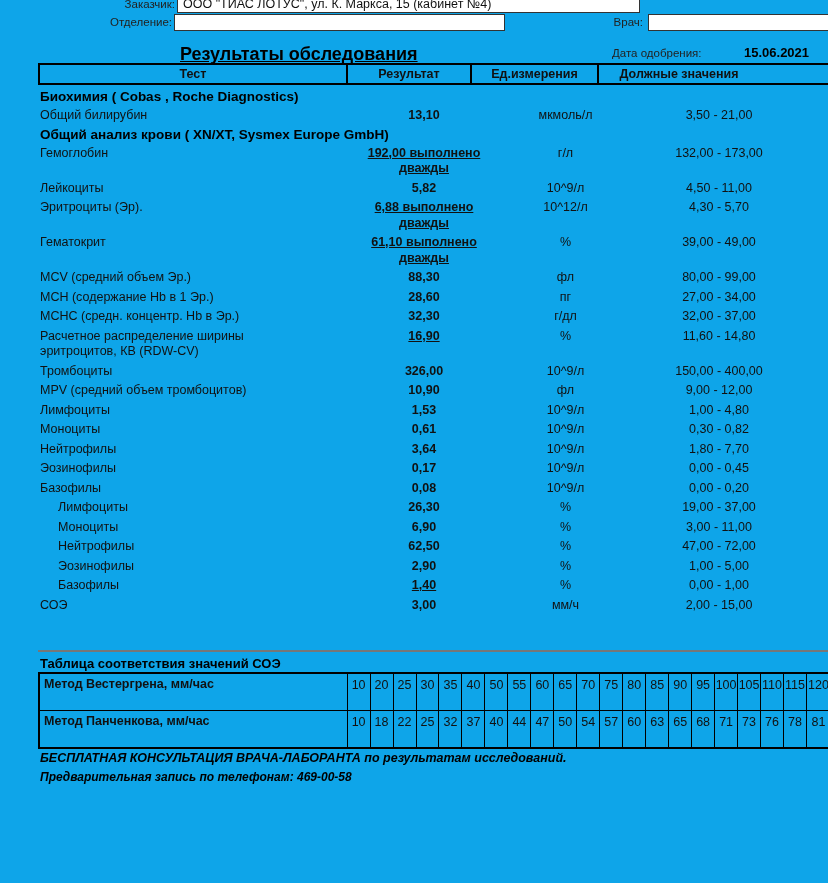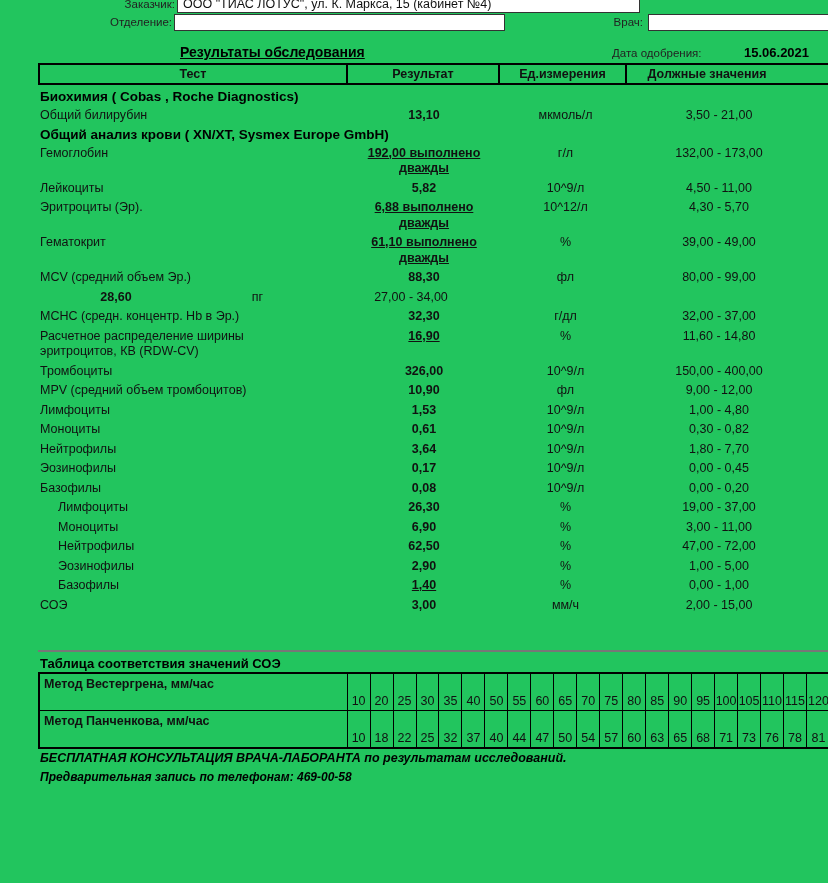--- a/index.html
+++ b/index.html
@@ -1,42 +1,42 @@
 <!DOCTYPE html>
 <html><head>
 <meta charset="utf-8">
 <style>
   html,body{margin:0;padding:0;background:#fff;}
   .page{
-    position:relative; width:828px; height:883px; background:#22c55e;
+    position:relative; width:828px; height:883px; background:#0ea5e9;
     font-family:"Liberation Sans","DejaVu Sans",sans-serif; color:#111;
     overflow:hidden;
   }
   
   .flabel{position:absolute; font-size:11.5px; color:#222; white-space:nowrap;}
   .fbox{position:absolute; border:1px solid #333; background:#fff; box-sizing:border-box;}
   .fbox .fval{position:absolute; left:5px; bottom:1px; font-size:12.5px; white-space:nowrap; color:#111;}
   #customer-label{top:-2px; right:653px;}
   #customer-box{left:177px; top:-13px; width:463px; height:26px;}
   #department-label{top:16px; right:656px;text-align:center;}
   #department-box{left:174px; top:14px; width:331px; height:17px;}
   #doctor-label{top:16px; right:185px;}
   #doctor-box{left:648px; top:14px; width:182px; height:17px;}
   
-  .doc-title{position:absolute; left:180px; top:44px; font-size:14px; font-weight:bold;
+  .doc-title{position:absolute; left:180px; top:44px; font-size:18px; font-weight:bold;
              text-decoration:underline; color:#000;}
   .approve-label{position:absolute; left:612px; top:47px; font-size:11.5px; color:#222;}
   .approve-date{position:absolute; left:744px; top:45px; font-size:13px; font-weight:bold; color:#000;}
   
   .results{position:absolute; left:38px; top:63px; width:790px;}
   .rt-header{display:flex; border:2px solid #000; border-right:none; height:18px; align-items:center;}
   .rt-header .hc{font-size:12.5px; font-weight:bold; text-align:center; box-sizing:border-box;
                  border-right:2px solid #000; height:100%; display:flex; align-items:center; justify-content:center;}
   .rt-header .hc:last-child{border-right:none;}
-  .hc1{width:308px;} .hc2{width:152px;} .hc3{width:127px;} .hc4{width:199px; padding-right:39px;}
+  .hc1{width:308px;} .hc2{width:124px;} .hc3{width:127px;} .hc4{width:199px; padding-right:39px;}
   .rt-body{margin-top:2px;}
   .r-row{display:flex; align-items:flex-start; padding:2px 0;}
   .c{box-sizing:border-box; font-size:12.5px; line-height:15.5px;}
   .c1{width:308px; padding-left:2px;}
   .c1 .test{display:inline-block; max-width:245px;}
   .c1.indent{padding-left:20px;}
   .c2{width:156px; text-align:center;}
   .c2 .res{font-weight:bold; display:inline-block; max-width:122px;}
   .c2 .res.flag{text-decoration:underline;}
   .c3{width:127px; text-align:center;}
@@ -47,21 +47,21 @@
   .sed-title{position:absolute; left:40px; top:656px; font-size:13px; font-weight:bold; color:#000;}
   .sed-wrap{position:absolute; left:38px; top:672px; width:790px; overflow:hidden;}
   .sed-table{border:2px solid #000; border-right:none; width:792px; box-sizing:border-box;}
   .sed-row{display:flex; height:36px; border-bottom:1.5px solid #000;}
   .sed-row:last-child{border-bottom:none;}
   .sed-label{width:308px; box-sizing:border-box; border-right:1.5px solid #000;
              font-size:12.5px; line-height:14.5px; padding:3px 0 0 4px;font-weight:bold;}
   .sed-label span{display:inline-block; max-width:170px;}
   .sed-cell{width:23px; box-sizing:border-box; border-right:1.5px solid #000;
             display:flex; align-items:flex-start; justify-content:center;
-            font-size:12.5px; padding-top:20px;}
+            font-size:12.5px; padding-top:4px;}
   .sed-cell:last-child{border-right:none;}
   
   .foot1{position:absolute; left:40px; top:751px; font-size:12.5px; font-weight:bold; font-style:italic; color:#000;}
   .foot2{position:absolute; left:40px; top:770px; font-size:12px; font-weight:bold; font-style:italic; color:#000;}
 </style>
 </head>
 <body>
 
 <div class="page">
 
@@ -132,20 +132,21 @@
   </div>
 
   <div class="r-row">
     <div class="c c1"><span class="test">MCV (средний объем Эр.)</span></div>
     <div class="c c2"><span class="res">88,30</span></div>
     <div class="c c3"><span>фл</span></div>
     <div class="c c4"><span>80,00 - 99,00</span></div>
   </div>
 
   <div class="r-row">
+    <div class="c c1"><span class="test">MCH (содержание Hb в 1 Эр.)</span></div>
     <div class="c c2"><span class="res">28,60</span></div>
     <div class="c c3"><span>пг</span></div>
     <div class="c c4"><span>27,00 - 34,00</span></div>
   </div>
 
   <div class="r-row">
     <div class="c c1"><span class="test">MCHC (средн. концентр. Hb в Эр.)</span></div>
     <div class="c c2"><span class="res">32,30</span></div>
     <div class="c c3"><span>г/дл</span></div>
     <div class="c c4"><span>32,00 - 37,00</span></div>

